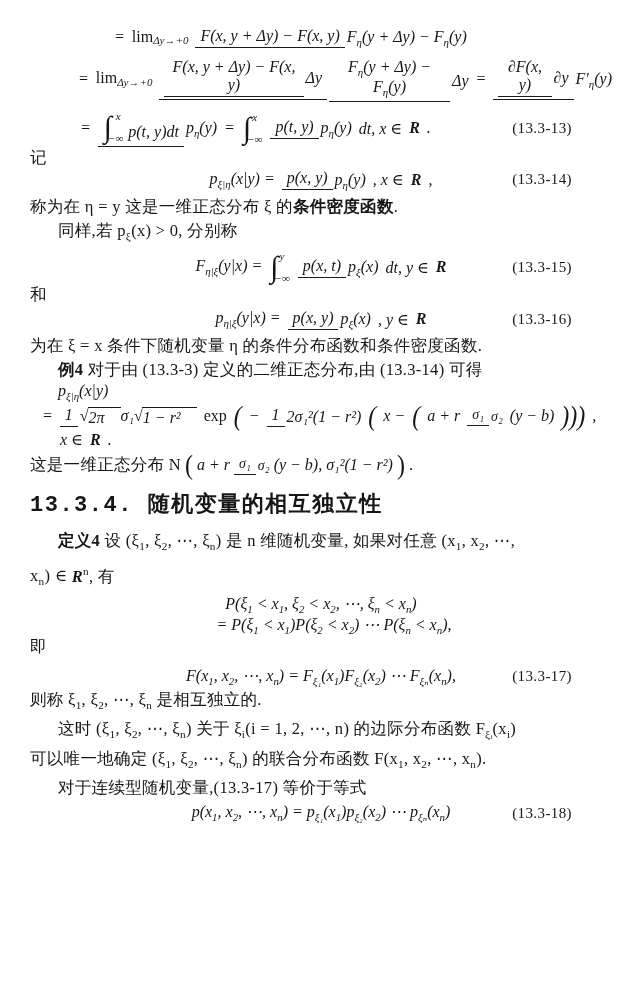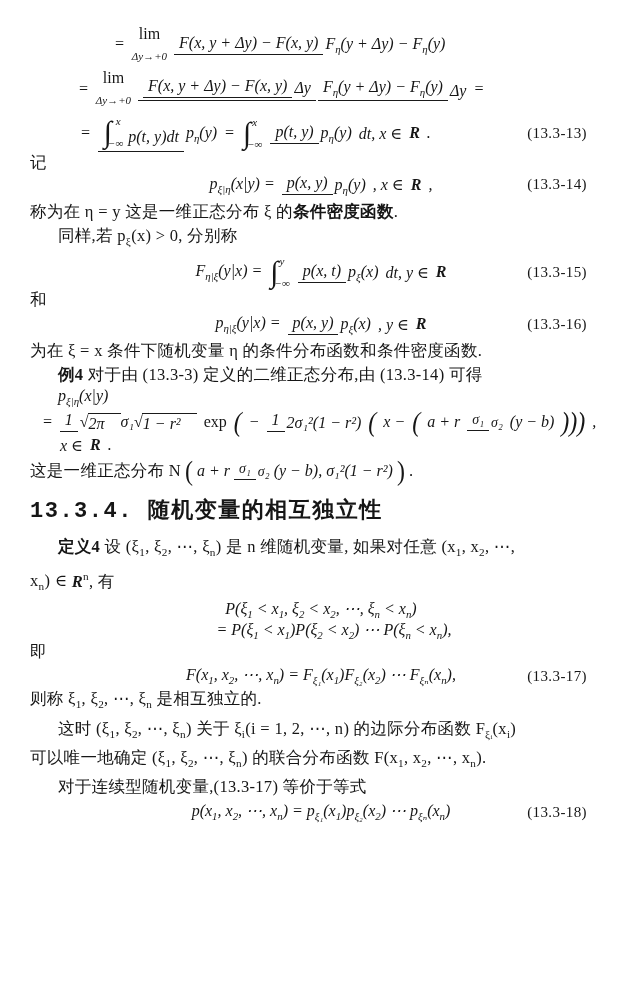--- a/index.html
+++ b/index.html
@@ -13,28 +13,28 @@
   .t{font-size:16.5px;line-height:24px;font-style:normal;letter-spacing:0.3px;}
   .indent{text-indent:28px;}
   .b{font-weight:bold;}
   
   .eqrow{display:flex;align-items:center;font-size:16px;position:relative;gap:7px;font-style:italic;}
   .eqrow .up{font-style:normal;}
   .ctr{justify-content:center;}
   .frac{display:inline-flex;flex-direction:row;align-items:center;gap:2px;vertical-align:middle;}
   .frac .num{border-bottom:1.4px solid #1a1a1a;padding:0 5px 2px;text-align:center;}
   .frac .den{padding-top:2px;text-align:center;}
-  .limop{display:inline-flex;flex-direction:column;align-items:center;gap:0;line-height:1.05;}
+  .limop{display:inline-flex;flex-direction:row;align-items:center;gap:0;line-height:1.05;}
   .limop .limsub{font-size:11px;margin-top:8px;white-space:nowrap;}
   .int{display:inline-flex;align-items:center;gap:0;margin:0 1px;}
   .isign{font-size:30px;line-height:0.85;font-style:normal;}
   .ilims{display:inline-flex;flex-direction:column;justify-content:space-between;height:34px;font-size:11px;gap:0;}
   .ilims .iu{margin-left:1px;}
   .ilims .il{margin-left:-4px;}
-  .tag{position:absolute;right:25px;font-style:normal;font-size:15px;letter-spacing:0.4px;}
+  .tag{position:absolute;right:40px;font-style:normal;font-size:15px;letter-spacing:0.4px;}
   .bR{font-weight:bold;font-style:italic;}
   sub{font-size:0.68em;}
   sup{font-size:0.68em;}
   .sqrt{display:inline-flex;align-items:flex-start;gap:0;}
   .rsym{font-style:normal;}
   .rad{border-top:1.3px solid #1a1a1a;padding:1px 16px 0 1px;margin-left:-1px;}
   .bp{font-size:24px;font-weight:400;line-height:1;transform:scaleY(1.12);display:inline-block;}
   .small-frac{font-size:14px;}
   .section-heading{font-size:22px;font-weight:bold;letter-spacing:1.5px;margin:12px 0 10px 0;font-style:normal;font-family:Liberation Mono, monospace;}
   .lbl{font-size:16.5px;line-height:22px;}
@@ -46,21 +46,21 @@
   #p-chengwei{margin-top:4px;}
   #r-eq15{margin-top:2px;}
   #r-eq16{margin-top:2px;}
   #p-weizai{margin-top:4px;}
   #r-exlhs{margin-left:28px;font-size:16px;}
   #r-exmain{margin-left:12px;margin-top:2px;}
   #r-exr{margin-left:30px;font-size:16px;margin-top:2px;}
   #p-zheshi{margin-top:4px;display:flex;align-items:center;gap:4px;font-size:16.5px;}
   #r-p1{margin-top:0;}
   #r-p2{margin-left:26px;}
-  #r-eq17{margin-top:2px;text-align:right;}
+  #r-eq17{margin-top:8px;text-align:right;}
   #r-eq18{margin-top:2px;}
 </style>
 </head>
 <body>
 
 <div class="page">
 
   <div class="eqrow" id="r-a1">
     <span>=</span>
     <span class="limop">
@@ -87,20 +87,29 @@
         </span>
       </span>
       <span class="den">
         <span class="frac">
           <span class="num">F<sub>η</sub>(y + Δy) − F<sub>η</sub>(y)</span>
           <span class="den">Δy</span>
         </span>
       </span>
     </span>
     <span>=</span>
+    <span class="frac">
+      <span class="num">
+        <span class="frac">
+          <span class="num">∂F(x, y)</span>
+          <span class="den">∂y</span>
+        </span>
+      </span>
+      <span class="den">F′<sub>η</sub>(y)</span>
+    </span>
   </div>
 
   <div class="eqrow" id="r-a3">
     <span>=</span>
     <span class="frac">
       <span class="num">
         <span class="int">
           <span class="isign">∫</span>
           <span class="ilims">
             <span class="iu">x</span>

